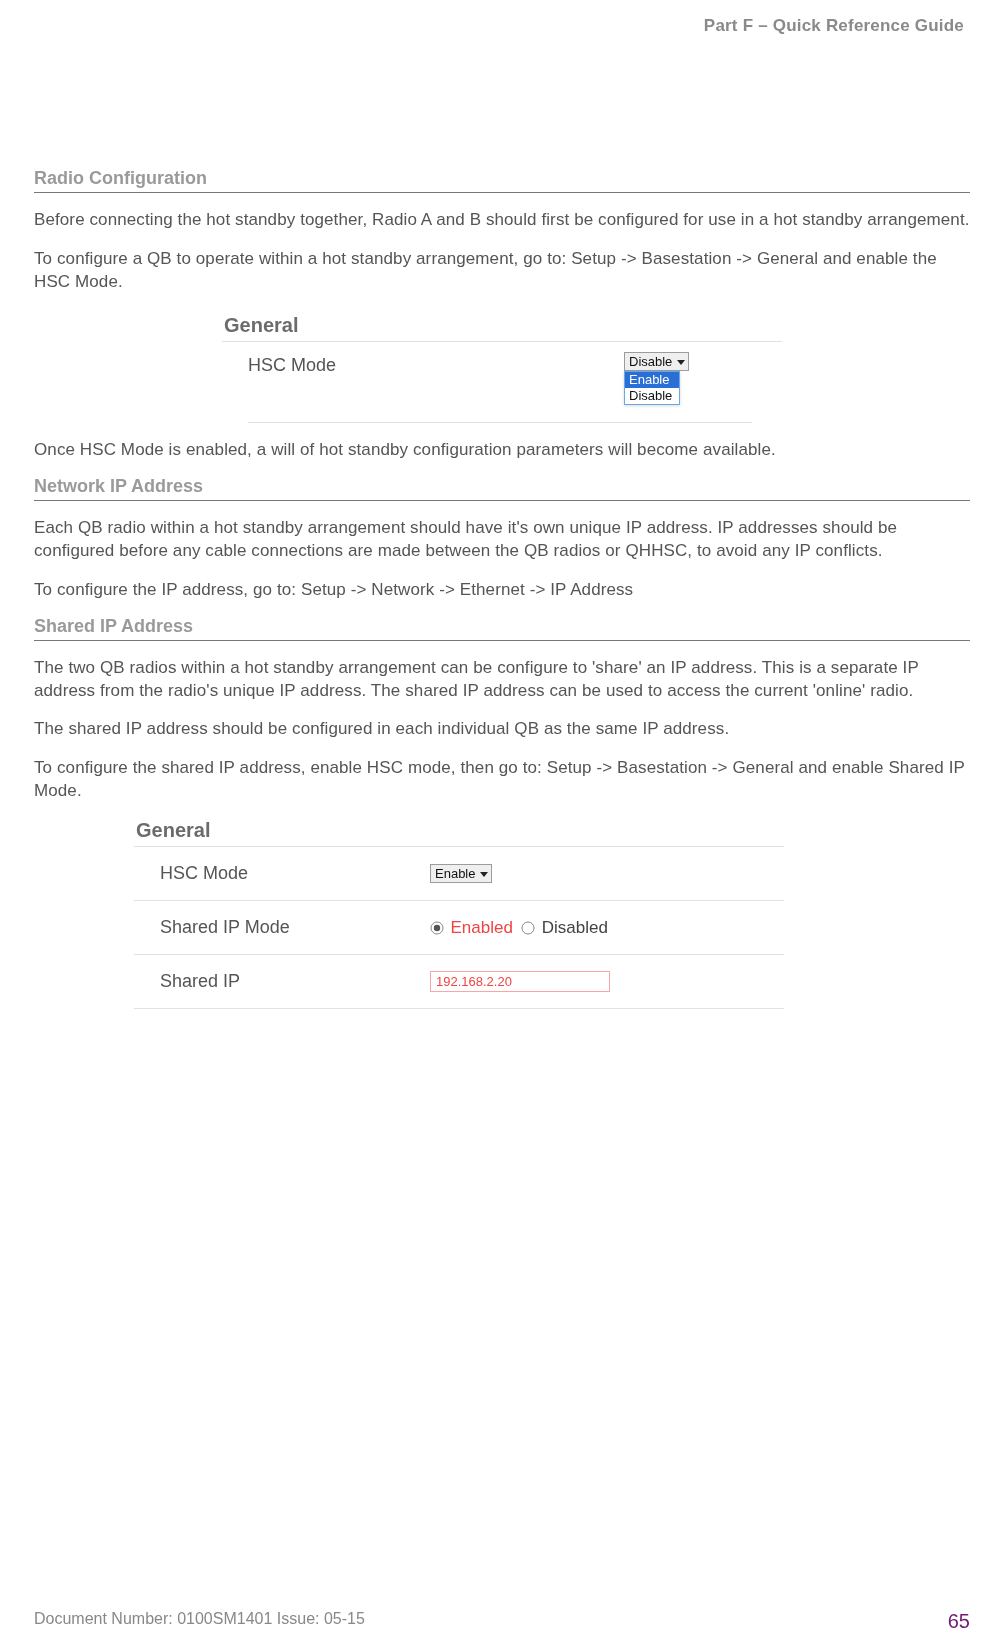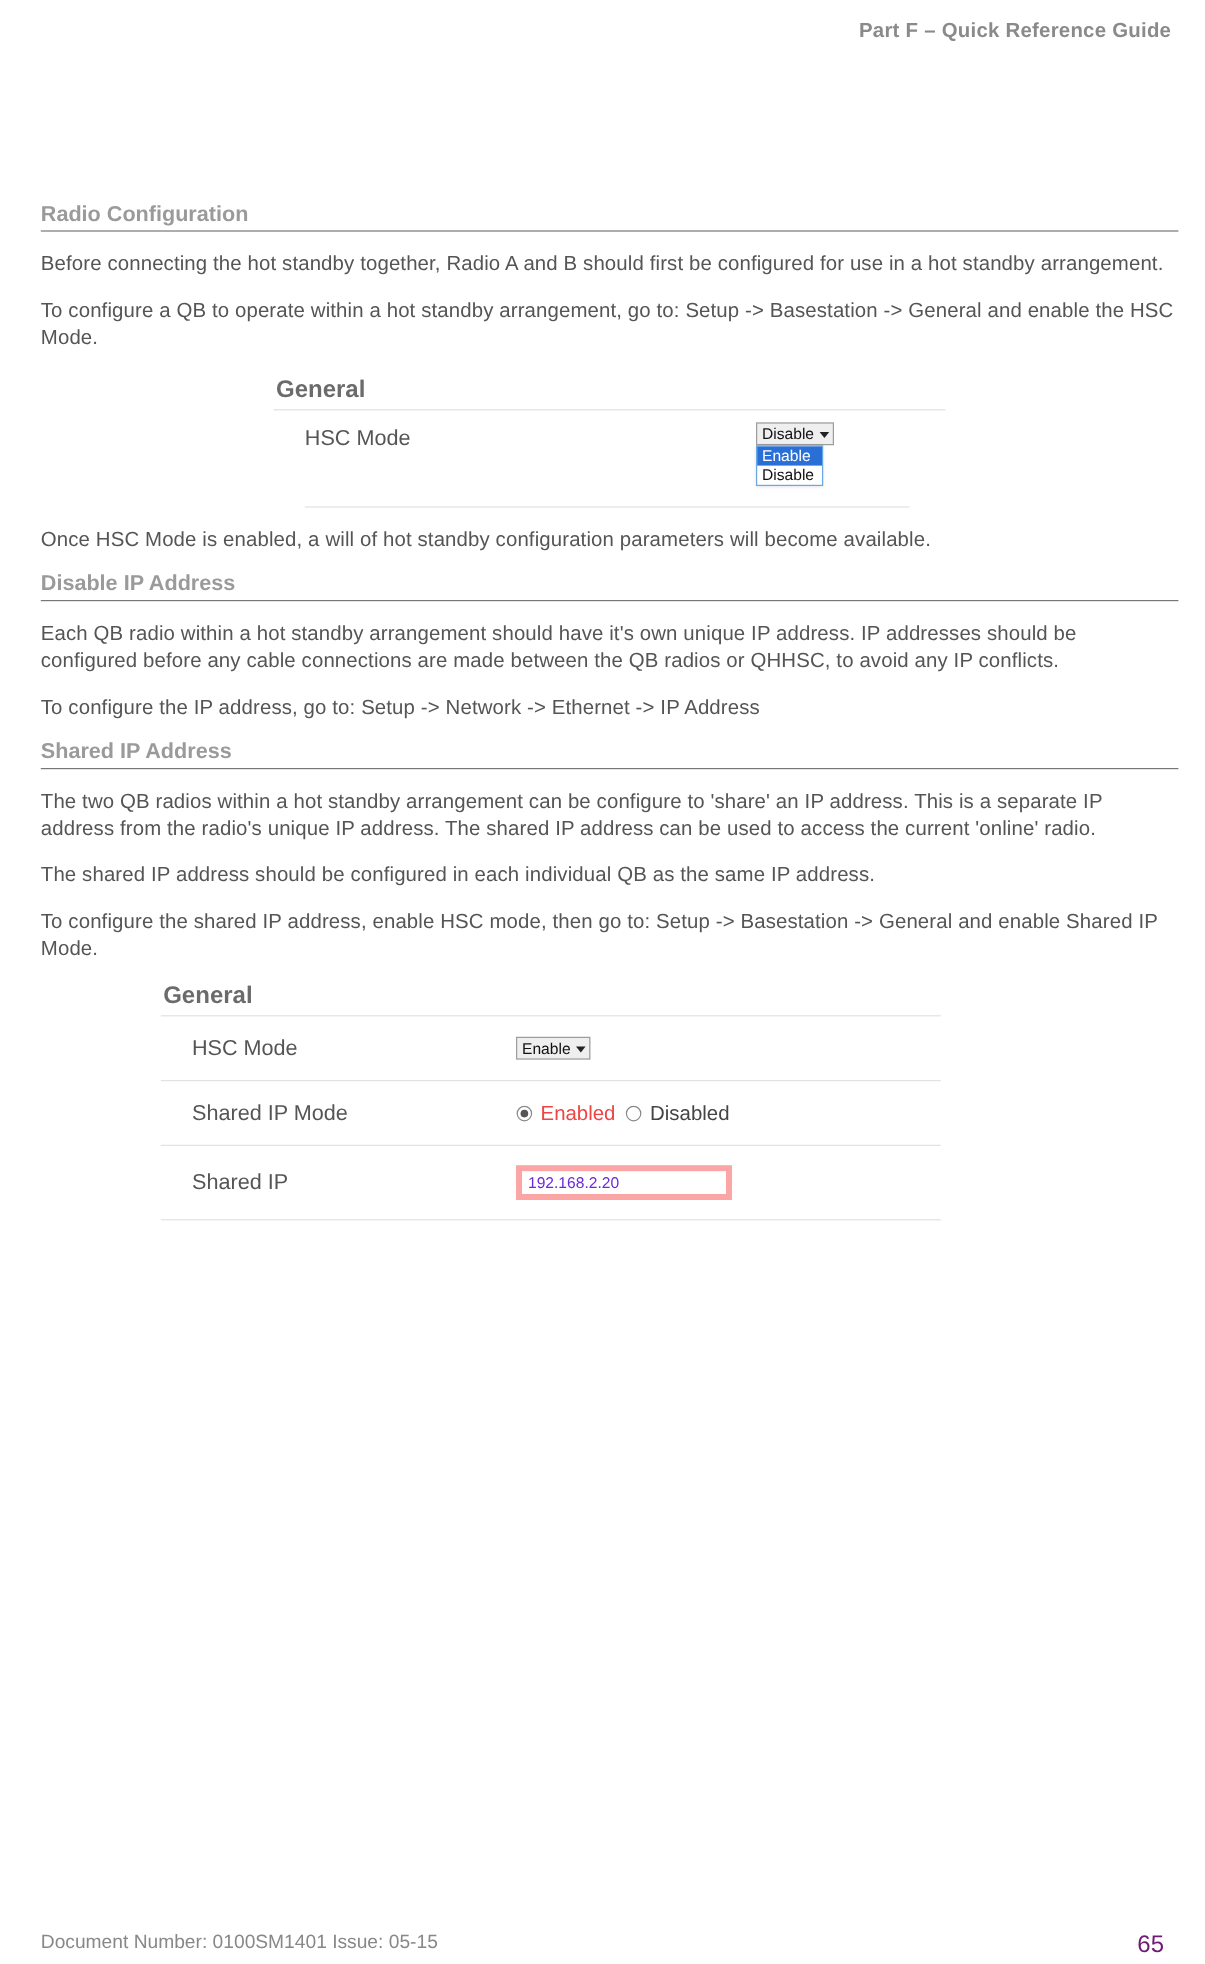--- a/index.html
+++ b/index.html
@@ -5,21 +5,21 @@
   * { box-sizing: border-box; margin: 0; padding: 0; }
   html, body {
     width: 1004px;
     height: 1637px;
     background: #ffffff;
     font-family: Arial, Helvetica, sans-serif;
     color: #3a3a3a;
     position: relative;
   }
   .page {
-    padding: 14px 22px 0 34px;
+    padding: 14px 34px 0 34px;
   }
   .part-header {
     text-align: right;
     font-weight: bold;
     color: #8a8a8a;
     font-size: 17px;
     letter-spacing: 0.2px;
     padding-right: 6px;
     padding-top: 2px;
   }
@@ -140,24 +140,24 @@
     color: #555;
     font-size: 18px;
   }
   .radio-dot {
     display:inline-block;
     width:14px;height:14px;
     vertical-align:-2px;
     margin-right:2px;
   }
   .txtin {
-    border:5px solid #fca5a5;
+    border:1px solid #fca5a5;
     padding:2px 5px;
     font-size:13px;
-    color:#6d28d9;
+    color:#ef4444;
     width:180px;
     background:#fff;
     font-family: Arial, sans-serif;
   }
 
   .footer {
     position: absolute;
     left: 34px;
     right: 34px;
     bottom: 4px;
@@ -191,21 +191,21 @@
           <div class="hl">Enable</div>
           <div>Disable</div>
         </div>
       </div>
     </div>
     <div class="trail-border"></div>
   </div>
 
   <p class="body">Once HSC Mode is enabled, a will of hot standby configuration parameters will become available.</p>
 
-  <div class="section-heading sub">Disable IP Address</div>
+  <div class="section-heading sub">Network IP Address</div>
   <p class="body">Each QB radio within a hot standby arrangement should have it's own unique IP address. IP addresses should be configured before any cable connections are made between the QB radios or QHHSC, to avoid any IP conflicts.</p>
   <p class="body">To configure the IP address, go to: Setup -&gt; Network -&gt; Ethernet -&gt; IP Address</p>
 
   <div class="section-heading sub">Shared IP Address</div>
   <p class="body">The two QB radios within a hot standby arrangement can be configure to 'share' an IP address. This is a separate IP address from the radio's unique IP address. The shared IP address can be used to access the current 'online' radio.</p>
   <p class="body">The shared IP address should be configured in each individual QB as the same IP address.</p>
   <p class="body">To configure the shared IP address, enable HSC mode, then go to: Setup -&gt; Basestation -&gt; General and enable Shared IP Mode.</p>
 
   <div class="panel2">
     <div class="gen-title">General</div>

